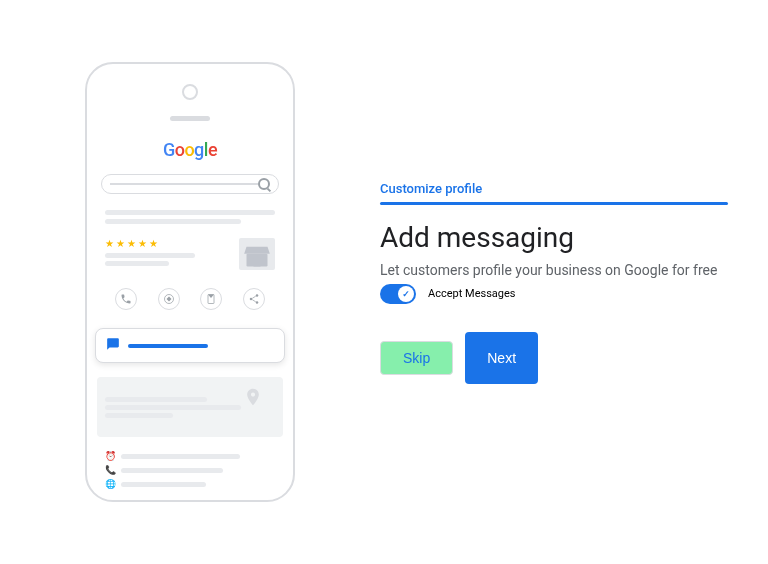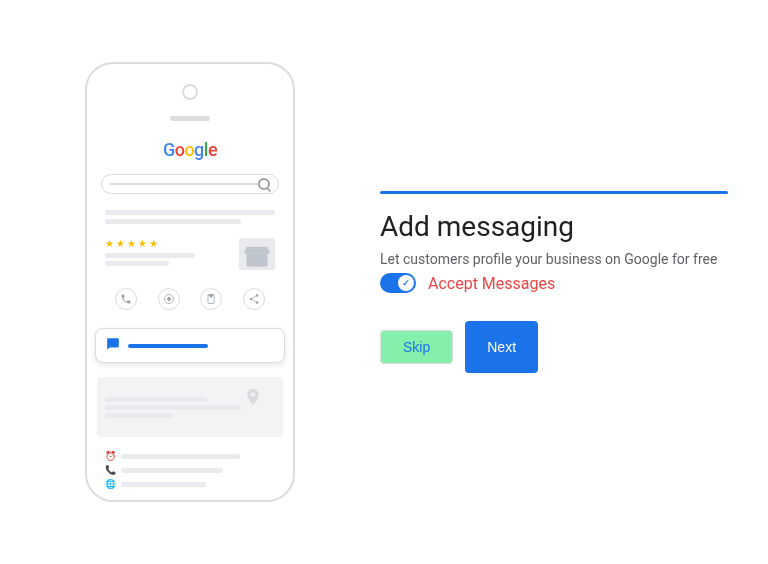--- a/index.html
+++ b/index.html
@@ -298,22 +298,22 @@
       display: flex;
       align-items: center;
       justify-content: center;
     }
     .toggle-check {
       color: #1a73e8;
       font-size: 9px;
       font-weight: bold;
     }
     .toggle-label {
-      font-size: 16px;
-      color: #ef4444;
+      font-size: 11px;
+      color: #000000;
     }
 
     .button-row {
       display: flex;
       gap: 12px;
       align-items: center;
     }
     .btn-skip {
       padding: 8px 22px;
       border: 1px solid #dadce0;
@@ -443,20 +443,21 @@
         <div class="info-row">
           <div class="info-icon">🌐</div>
           <div class="gray-line w50"></div>
         </div>
       </div>
     </div>
   </div>
 
   <div class="content-section">
     <div class="step-header">
+      <div class="step-title">Customize profile</div>
       <div class="progress-bar"></div>
     </div>
 
     <h1 class="main-title">Add messaging</h1>
     <p class="description">Let customers profile your business on Google for free</p>
 
     <div class="toggle-row">
       <div class="toggle">
         <div class="toggle-knob">
           <span class="toggle-check">✓</span>

